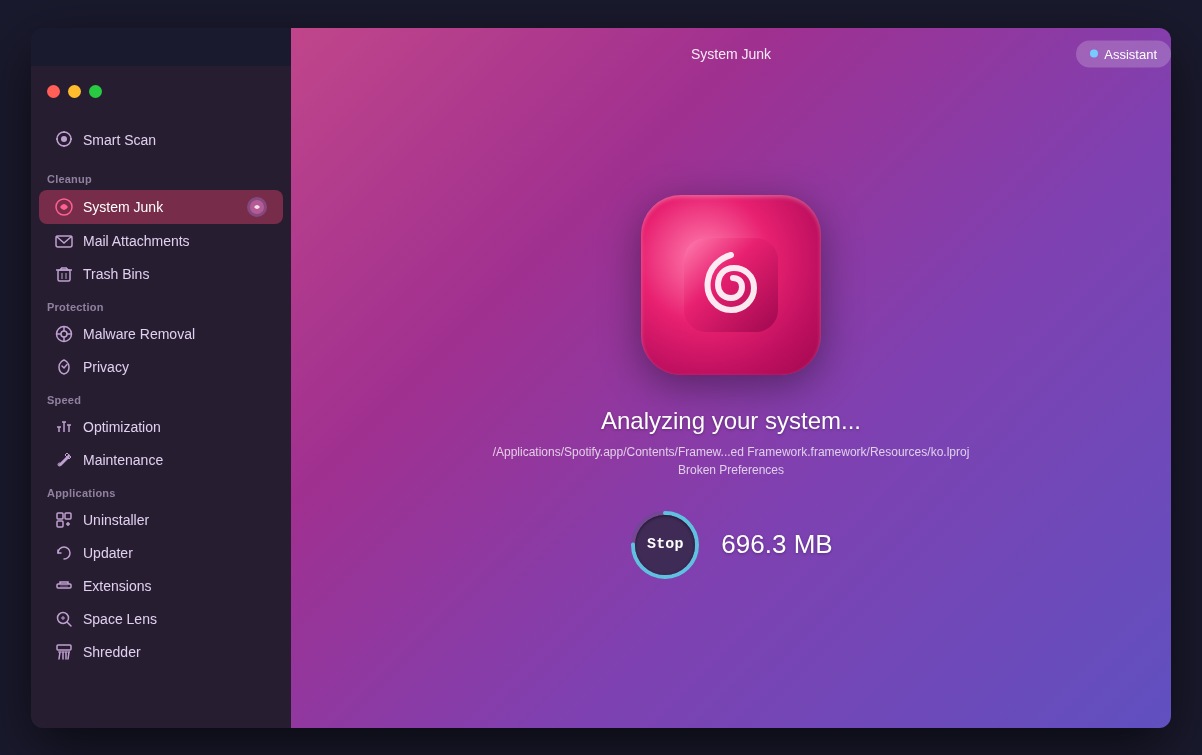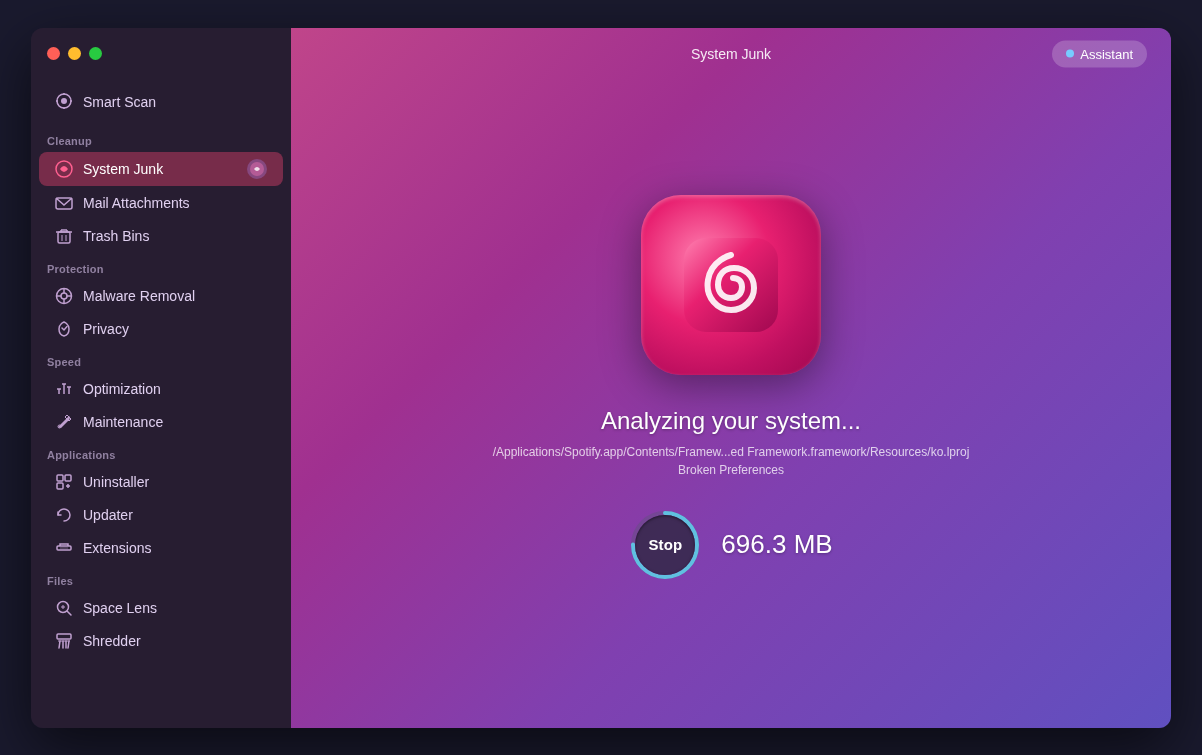--- a/index.html
+++ b/index.html
@@ -24,20 +24,21 @@
     
     .sidebar {
       width: 260px;
       min-width: 260px;
       background: rgba(40, 30, 50, 0.95);
       display: flex;
       flex-direction: column;
       padding: 0;
       position: relative;
       z-index: 2;
+      margin-top: 38px;
     }
     .titlebar {
       height: 52px;
       display: flex;
       align-items: center;
       padding: 0 16px;
       gap: 8px;
     }
     .traffic-light {
       width: 13px;
@@ -128,21 +129,21 @@
       align-items: center;
       justify-content: center;
     }
     .header-title {
       color: rgba(255,255,255,0.9);
       font-size: 14px;
       font-weight: 500;
     }
     .assistant-btn {
       position: absolute;
-      right: 24px;
+      right: 0;
       top: 50%;
       transform: translateY(-50%);
       background: rgba(255,255,255,0.2);
       border: none;
       border-radius: 20px;
       padding: 6px 14px;
       color: #fff;
       font-size: 13px;
       cursor: pointer;
       display: flex;
@@ -213,20 +214,21 @@
       display: flex;
       align-items: center;
       justify-content: center;
       cursor: pointer;
       border: none;
       color: #fff;
       font-size: 15px;
       font-weight: 600;
       letter-spacing: 0.01em;
       box-shadow: inset 0 1px 3px rgba(0,0,0,0.5);
+      font-family: Liberation Mono, monospace;
     }
     .size-label {
       color: #fff;
       font-size: 26px;
       font-weight: 400;
       text-shadow: 0 1px 3px rgba(0,0,0,0.3);
     }
     
     .progress-ring {
       position: absolute;
@@ -387,21 +389,20 @@
         <span class="icon">
           <svg width="18" height="18" viewBox="0 0 18 18" fill="none">
             <rect x="2" y="7" width="14" height="4" rx="1" stroke="#c0a0d0" stroke-width="1.5"></rect>
             <polyline points="5,7 5,5 13,5 13,7" stroke="#c0a0d0" stroke-width="1.5" fill="none"></polyline>
             <line x1="5" y1="9" x2="13" y2="9" stroke="#c0a0d0" stroke-width="1" opacity="0.5"></line>
           </svg>
         </span>
         <span>Extensions</span>
       </div>
 
-      <div class="sidebar-section-label">Files</div>
 
       <div class="sidebar-item">
         <span class="icon">
           <svg width="18" height="18" viewBox="0 0 18 18" fill="none">
             <circle cx="8" cy="8" r="5.5" stroke="#c0a0d0" stroke-width="1.5"></circle>
             <line x1="12.5" y1="12.5" x2="16" y2="16" stroke="#c0a0d0" stroke-width="1.5" stroke-linecap="round"></line>
             <line x1="6" y1="8" x2="10" y2="8" stroke="#c0a0d0" stroke-width="1"></line>
             <line x1="8" y1="6" x2="8" y2="10" stroke="#c0a0d0" stroke-width="1"></line>
           </svg>
         </span>

